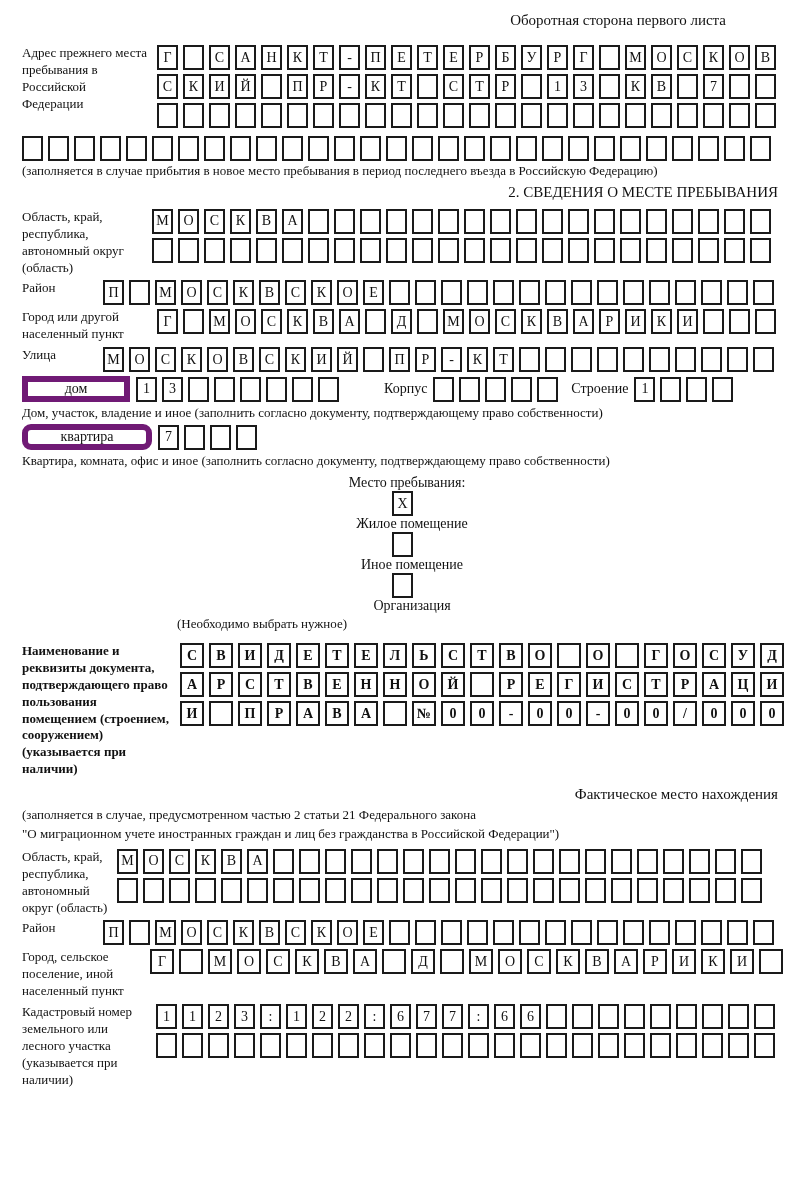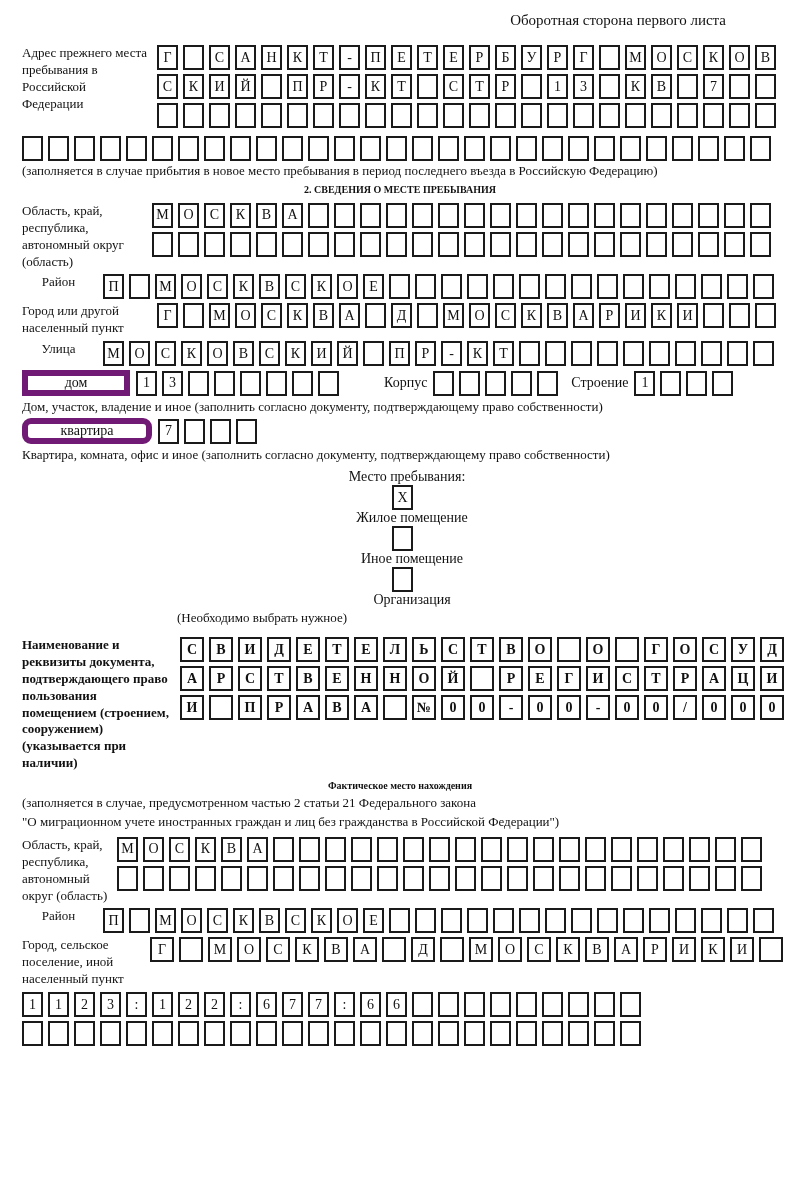--- a/index.html
+++ b/index.html
@@ -6,40 +6,40 @@
   body{width:800px;height:1180px;overflow:hidden;
        font-family:"Liberation Serif","DejaVu Serif",serif;color:#111;}
   .page{box-sizing:border-box;width:800px;padding:12px 8px 0 22px;}
 
   .header-note{text-align:right;padding-right:66px;font-size:15px;margin-bottom:16px;}
 
   .field{display:flex;align-items:flex-start;margin-bottom:4px;}
   .flabel{font-size:13px;line-height:1.3;padding-right:8px;box-sizing:border-box;}
   .lw135{flex:0 0 135px;}
   .lw130{flex:0 0 130px;}
-  .lw81{flex:0 0 81px;text-align:center;}
+  .lw81{flex:0 0 81px;}
   .lw95{flex:0 0 95px;}
   .lw128{flex:0 0 128px;}
   .lw158{flex:0 0 158px;}
   .lw134{flex:0 0 134px;padding-right:4px;}
 
   .rows{display:flex;flex-direction:column;}
   .rows .boxrow{margin-bottom:4px;}
   .boxrow{display:flex;flex-wrap:nowrap;}
   .boxrow.inline{display:inline-flex;vertical-align:middle;}
   .cell{box-sizing:border-box;display:inline-flex;align-items:center;justify-content:center;
         width:21px;height:25px;border:2px solid #1a1a1a;margin-right:5px;
         font-size:14px;flex:0 0 auto;background:#fff;}
   .cells-wide .cell{width:24px;}
   .cells-w24 .cell{width:24px;}
   .fullrow{margin:2px 0 2px 0;}
 
   .caption{font-size:13px;line-height:1.3;margin-bottom:2px;}
   .center{text-align:left;padding-right:14px;}
-  .sec-title{font-size:10px;font-weight:bold;text-align:center;padding-right:14px;margin:4px 0 8px 0;}
+  .sec-title{font-size:15px;font-weight:normal;text-align:right;padding-right:14px;margin:4px 0 8px 0;}
 
   .houserow{display:flex;align-items:center;margin-bottom:3px;}
   .wide-rect{box-sizing:border-box;border:6px solid #701a75;height:26px;display:flex;
              align-items:center;justify-content:center;font-size:14px;flex:0 0 auto;}
   .dom-rect{width:108px;margin-right:6px;}
   .kv-rect{width:130px;margin-right:6px;border-radius:9px;}
   .hlabel{font-size:14px;flex:0 0 auto;}
   .ml40{margin-left:40px;margin-right:6px;}
   .ml8{margin-left:8px;margin-right:6px;}
 
@@ -580,20 +580,21 @@
         <span class="cell">А</span>
         <span class="cell">Р</span>
         <span class="cell">И</span>
         <span class="cell">К</span>
         <span class="cell">И</span>
         <span class="cell"></span>
       </div>
   </div>
 
   <div class="field" style="margin-top:4px;">
+    <div class="flabel lw134">Кадастровый номер земельного или лесного участка (указывается при наличии)</div>
     <div class="rows">
       <div class="boxrow">
           <span class="cell">1</span>
           <span class="cell">1</span>
           <span class="cell">2</span>
           <span class="cell">3</span>
           <span class="cell">:</span>
           <span class="cell">1</span>
           <span class="cell">2</span>
           <span class="cell">2</span>

